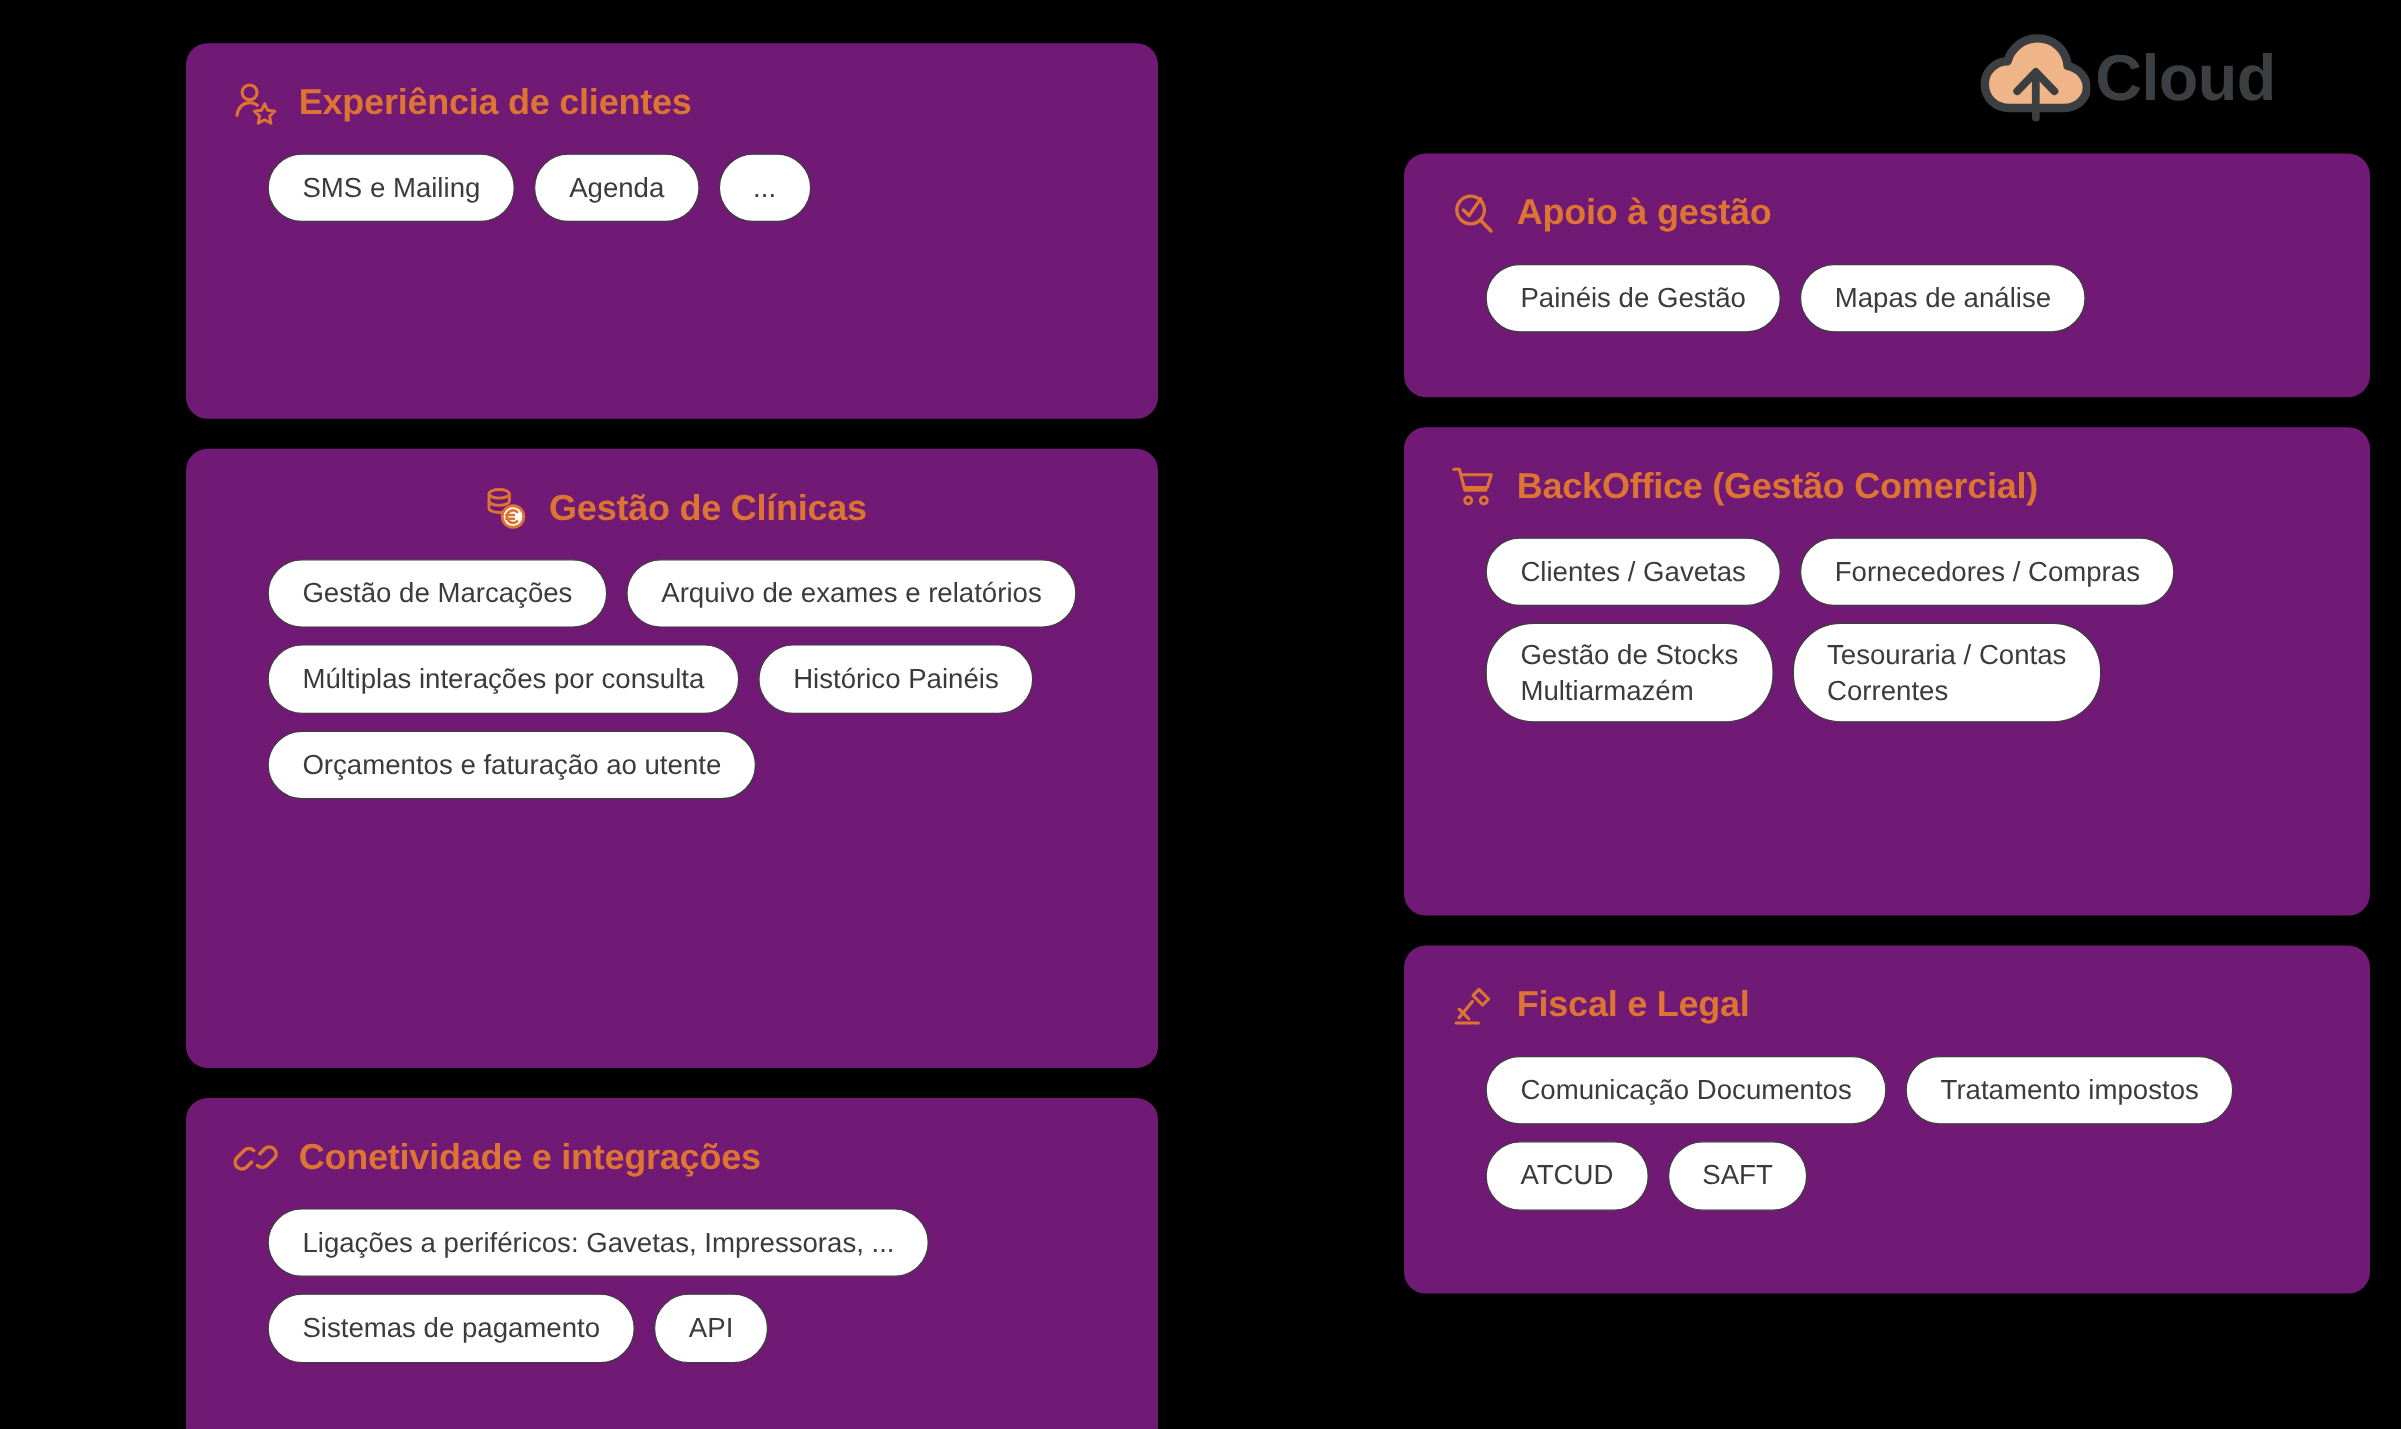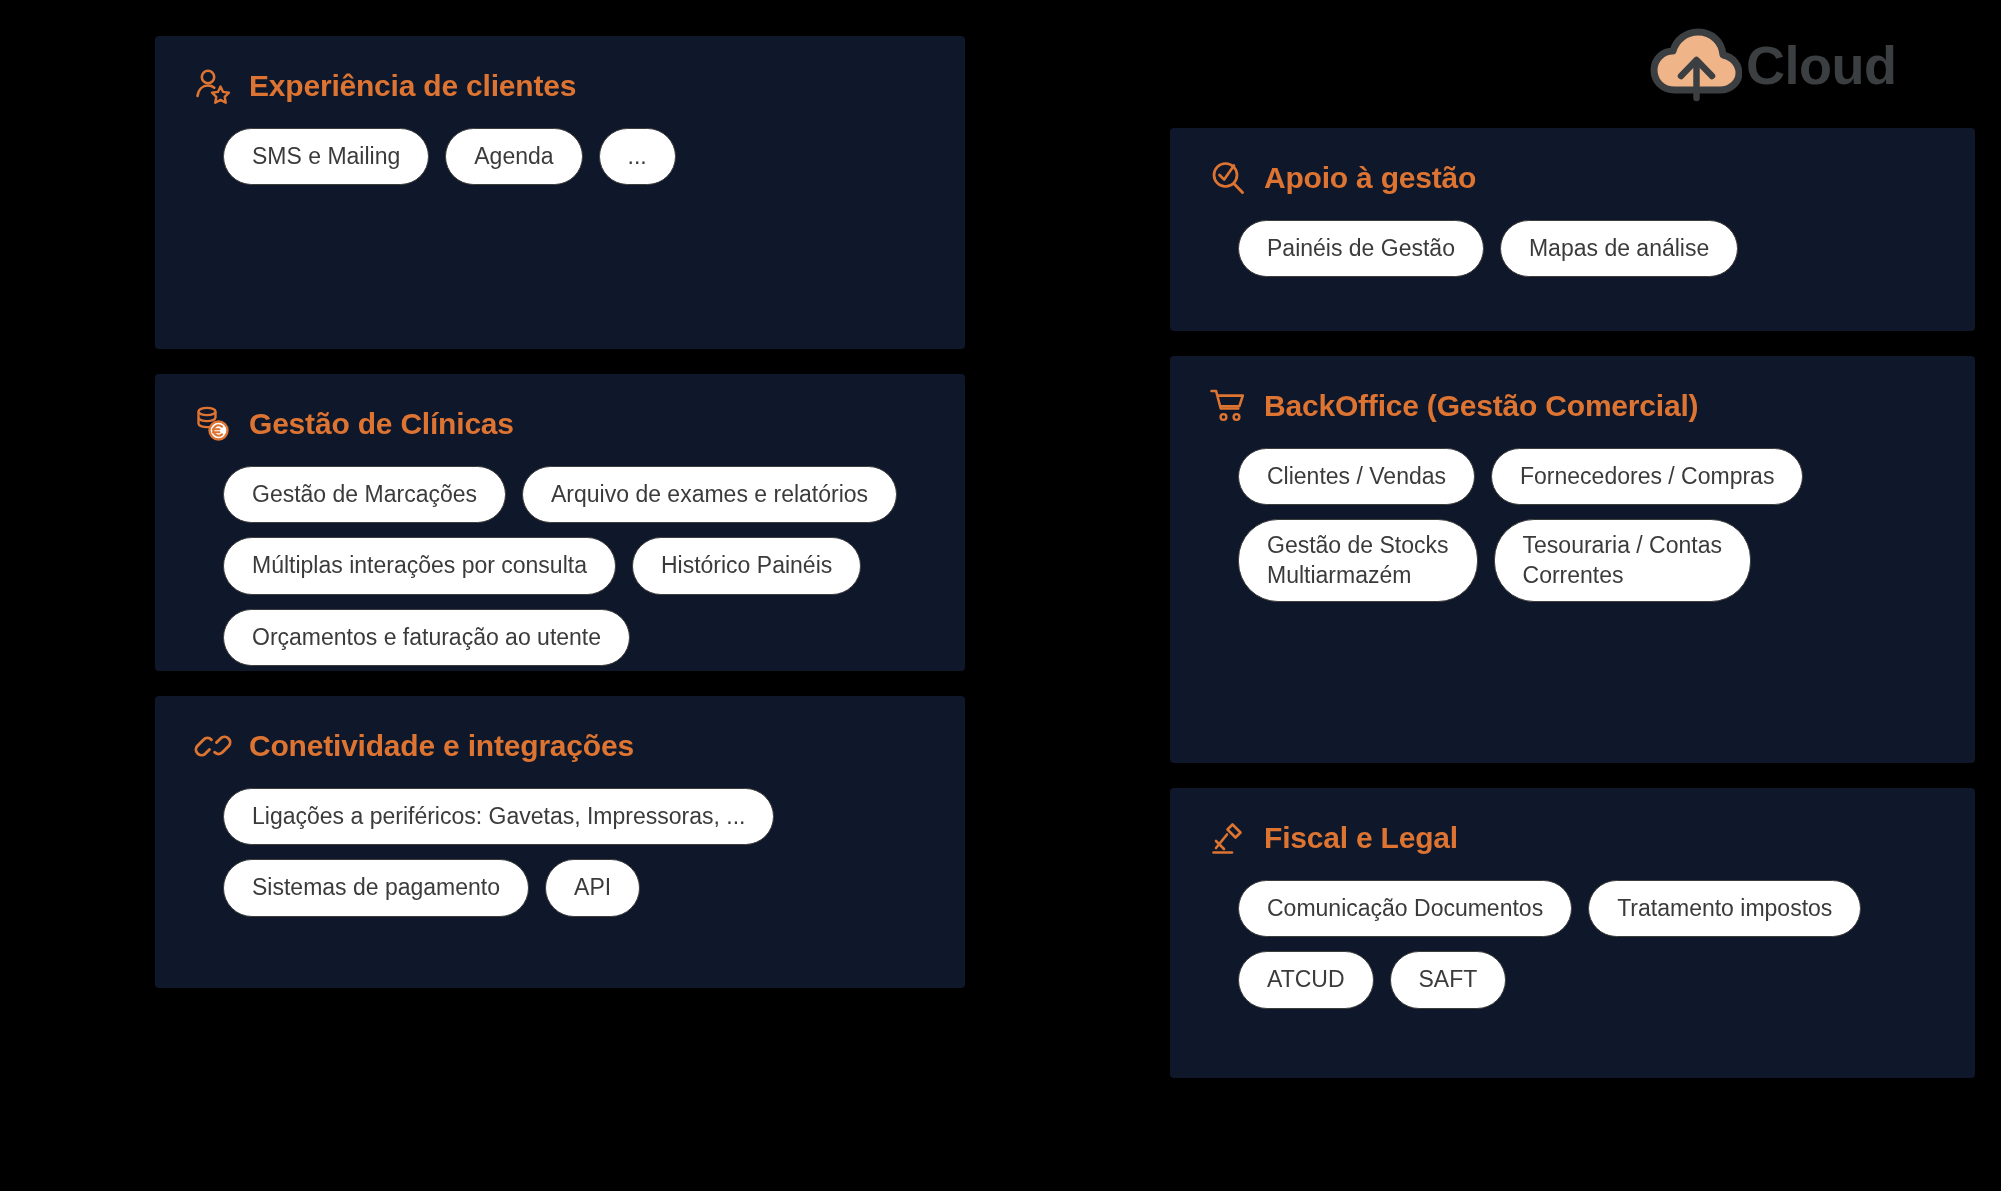--- a/index.html
+++ b/index.html
@@ -42,28 +42,28 @@
   .col {
     position: absolute;
     display: flex;
     flex-direction: column;
   }
   .col-left  { left: 155px;  top: 36px;  width: 810px; gap: 25px; }
   .col-right { left: 1170px; top: 128px; width: 805px; gap: 25px; }
 
   
   .card {
-    background: #0f172a;
-    border-radius: 4px;
+    background: #701a75;
+    border-radius: 18px;
     padding: 30px 34px 34px 34px;
     display: flex;
     flex-direction: column;
   }
   .card-h1 { height: 313px; }
-  .card-h2 { height: 297px; }
+  .card-h2 { height: 516px; align-items: center; }
   .card-h3 { height: 292px; }
   .card-h4 { height: 203px; }
   .card-h5 { height: 407px; }
   .card-h6 { height: 290px; }
 
   .card-header {
     display: flex;
     align-items: center;
     gap: 16px;
     margin-bottom: 22px;
@@ -205,21 +205,21 @@
               <path d="M3.5 5 h4.6 l4.6 17.5 h17.6"></path>
               <path d="M10.2 9.6 h24.6 l-3.4 10.6 h-18.4"></path>
             </g>
             <circle cx="15.5" cy="31" r="2.9" fill="none" stroke="#DE7432" stroke-width="2.4"></circle>
             <circle cx="28.5" cy="31" r="2.9" fill="none" stroke="#DE7432" stroke-width="2.4"></circle>
           </svg>
         </span>
         <h2 class="card-title">BackOffice (Gestão Comercial)</h2>
       </header>
       <div class="chips">
-        <span class="chip">Clientes / Vendas</span>
+        <span class="chip">Clientes / Gavetas</span>
         <span class="chip">Fornecedores / Compras</span>
         <span class="chip two-line">Gestão de Stocks
 Multiarmazém</span>
         <span class="chip two-line">Tesouraria / Contas
 Correntes</span>
       </div>
     </section>
 
     <section class="card card-h6">
       <header class="card-header">

